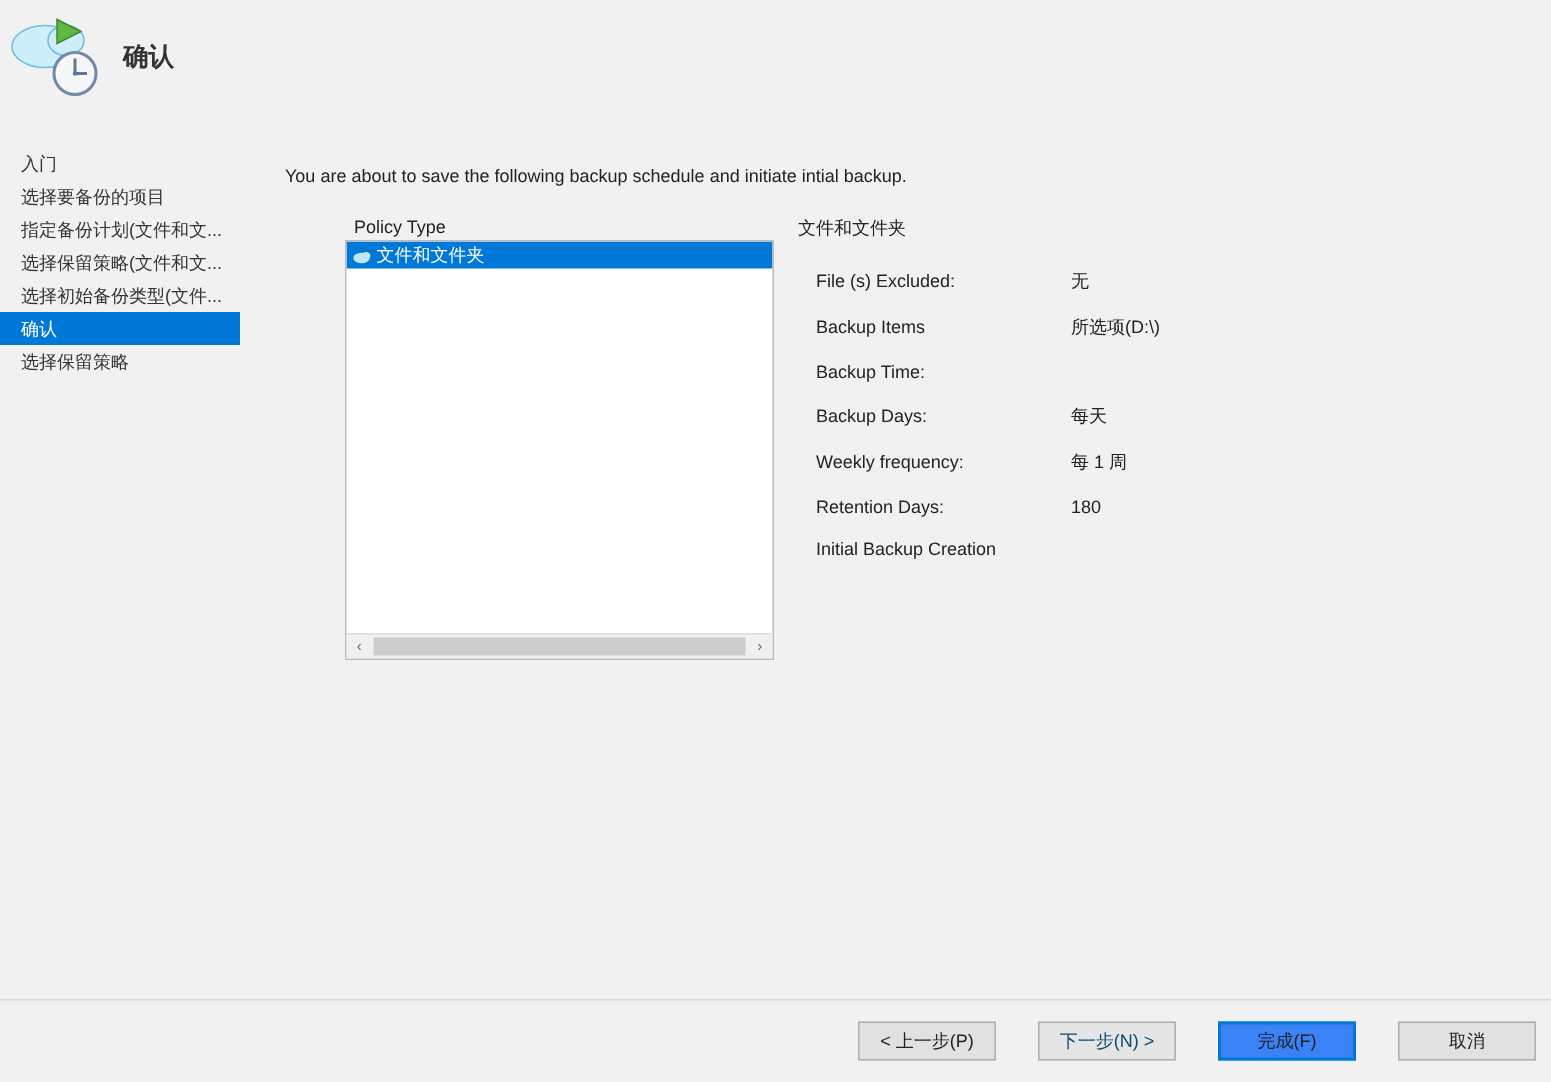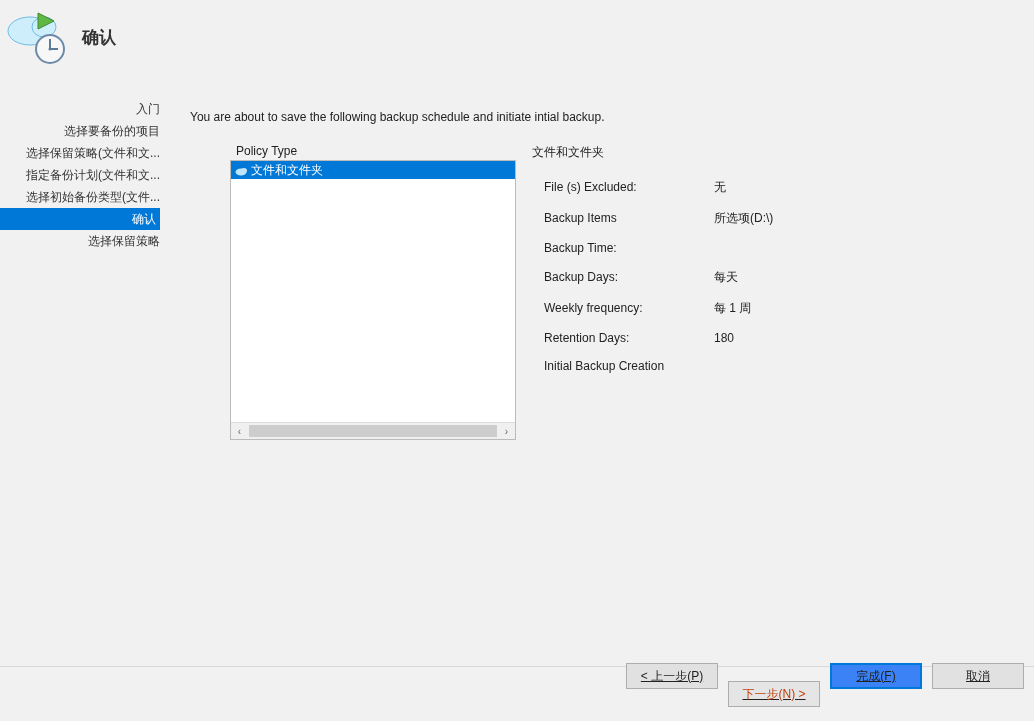--- a/index.html
+++ b/index.html
@@ -32,21 +32,20 @@
       color: #333;
     }
     .content {
       display: flex;
       height: 580px;
     }
     .sidebar {
       width: 160px;
       padding-left: 14px;
       padding-top: 18px;
-      text-align: right;
     }
     .sidebar-item {
       font-size: 12px;
       color: #333;
       padding: 3px 0 3px 0;
       line-height: 16px;
       white-space: nowrap;
       overflow: hidden;
       text-overflow: ellipsis;
       cursor: pointer;
@@ -146,38 +145,36 @@
       width: 170px;
     }
     .detail-value {
       flex: 1;
     }
     .button-row {
       position: absolute;
       right: 10px;
       bottom: 14px;
       display: flex;
-      gap: 10px;
-      text-decoration: underline;
+      gap: 28px;
     }
     .btn {
       width: 92px;
       height: 26px;
       font-size: 12px;
       font-family: inherit;
       background: #e1e1e1;
       border: 1px solid #adadad;
       color: #222;
       cursor: pointer;
     }
     .btn:disabled {
-      color: #c2410c;
+      color: #0c4a6e;
       cursor: default;
       background: #e5e5e5;
-      margin-top: 18px;
     }
     .btn.primary {
       border: 2px solid #0078d7;
       background: #3b82f6;
     }
     .top-border {
       border-top: 1px solid #d8d8d8;
       position: absolute;
       bottom: 54px;
       left: 0; right: 0;
@@ -198,22 +195,22 @@
       <circle cx="46" cy="40" r="1.5" fill="#5a7a97"></circle>
     </svg>
   </div>
   <div class="page-title">确认</div>
 </div>
 
 <div class="content">
   <div class="sidebar">
     <div class="sidebar-item">入门</div>
     <div class="sidebar-item">选择要备份的项目</div>
+    <div class="sidebar-item">指定备份计划(文件和文...</div>
     <div class="sidebar-item">选择保留策略(文件和文...</div>
-    <div class="sidebar-item">指定备份计划(文件和文...</div>
     <div class="sidebar-item">选择初始备份类型(文件...</div>
     <div class="sidebar-item active">确认</div>
     <div class="sidebar-item">选择保留策略</div>
   </div>
 
   <div class="main">
     <div class="intro-text">You are about to save the following backup schedule and initiate intial backup.</div>
 
     <div class="two-col">
       <div class="policy-panel">

